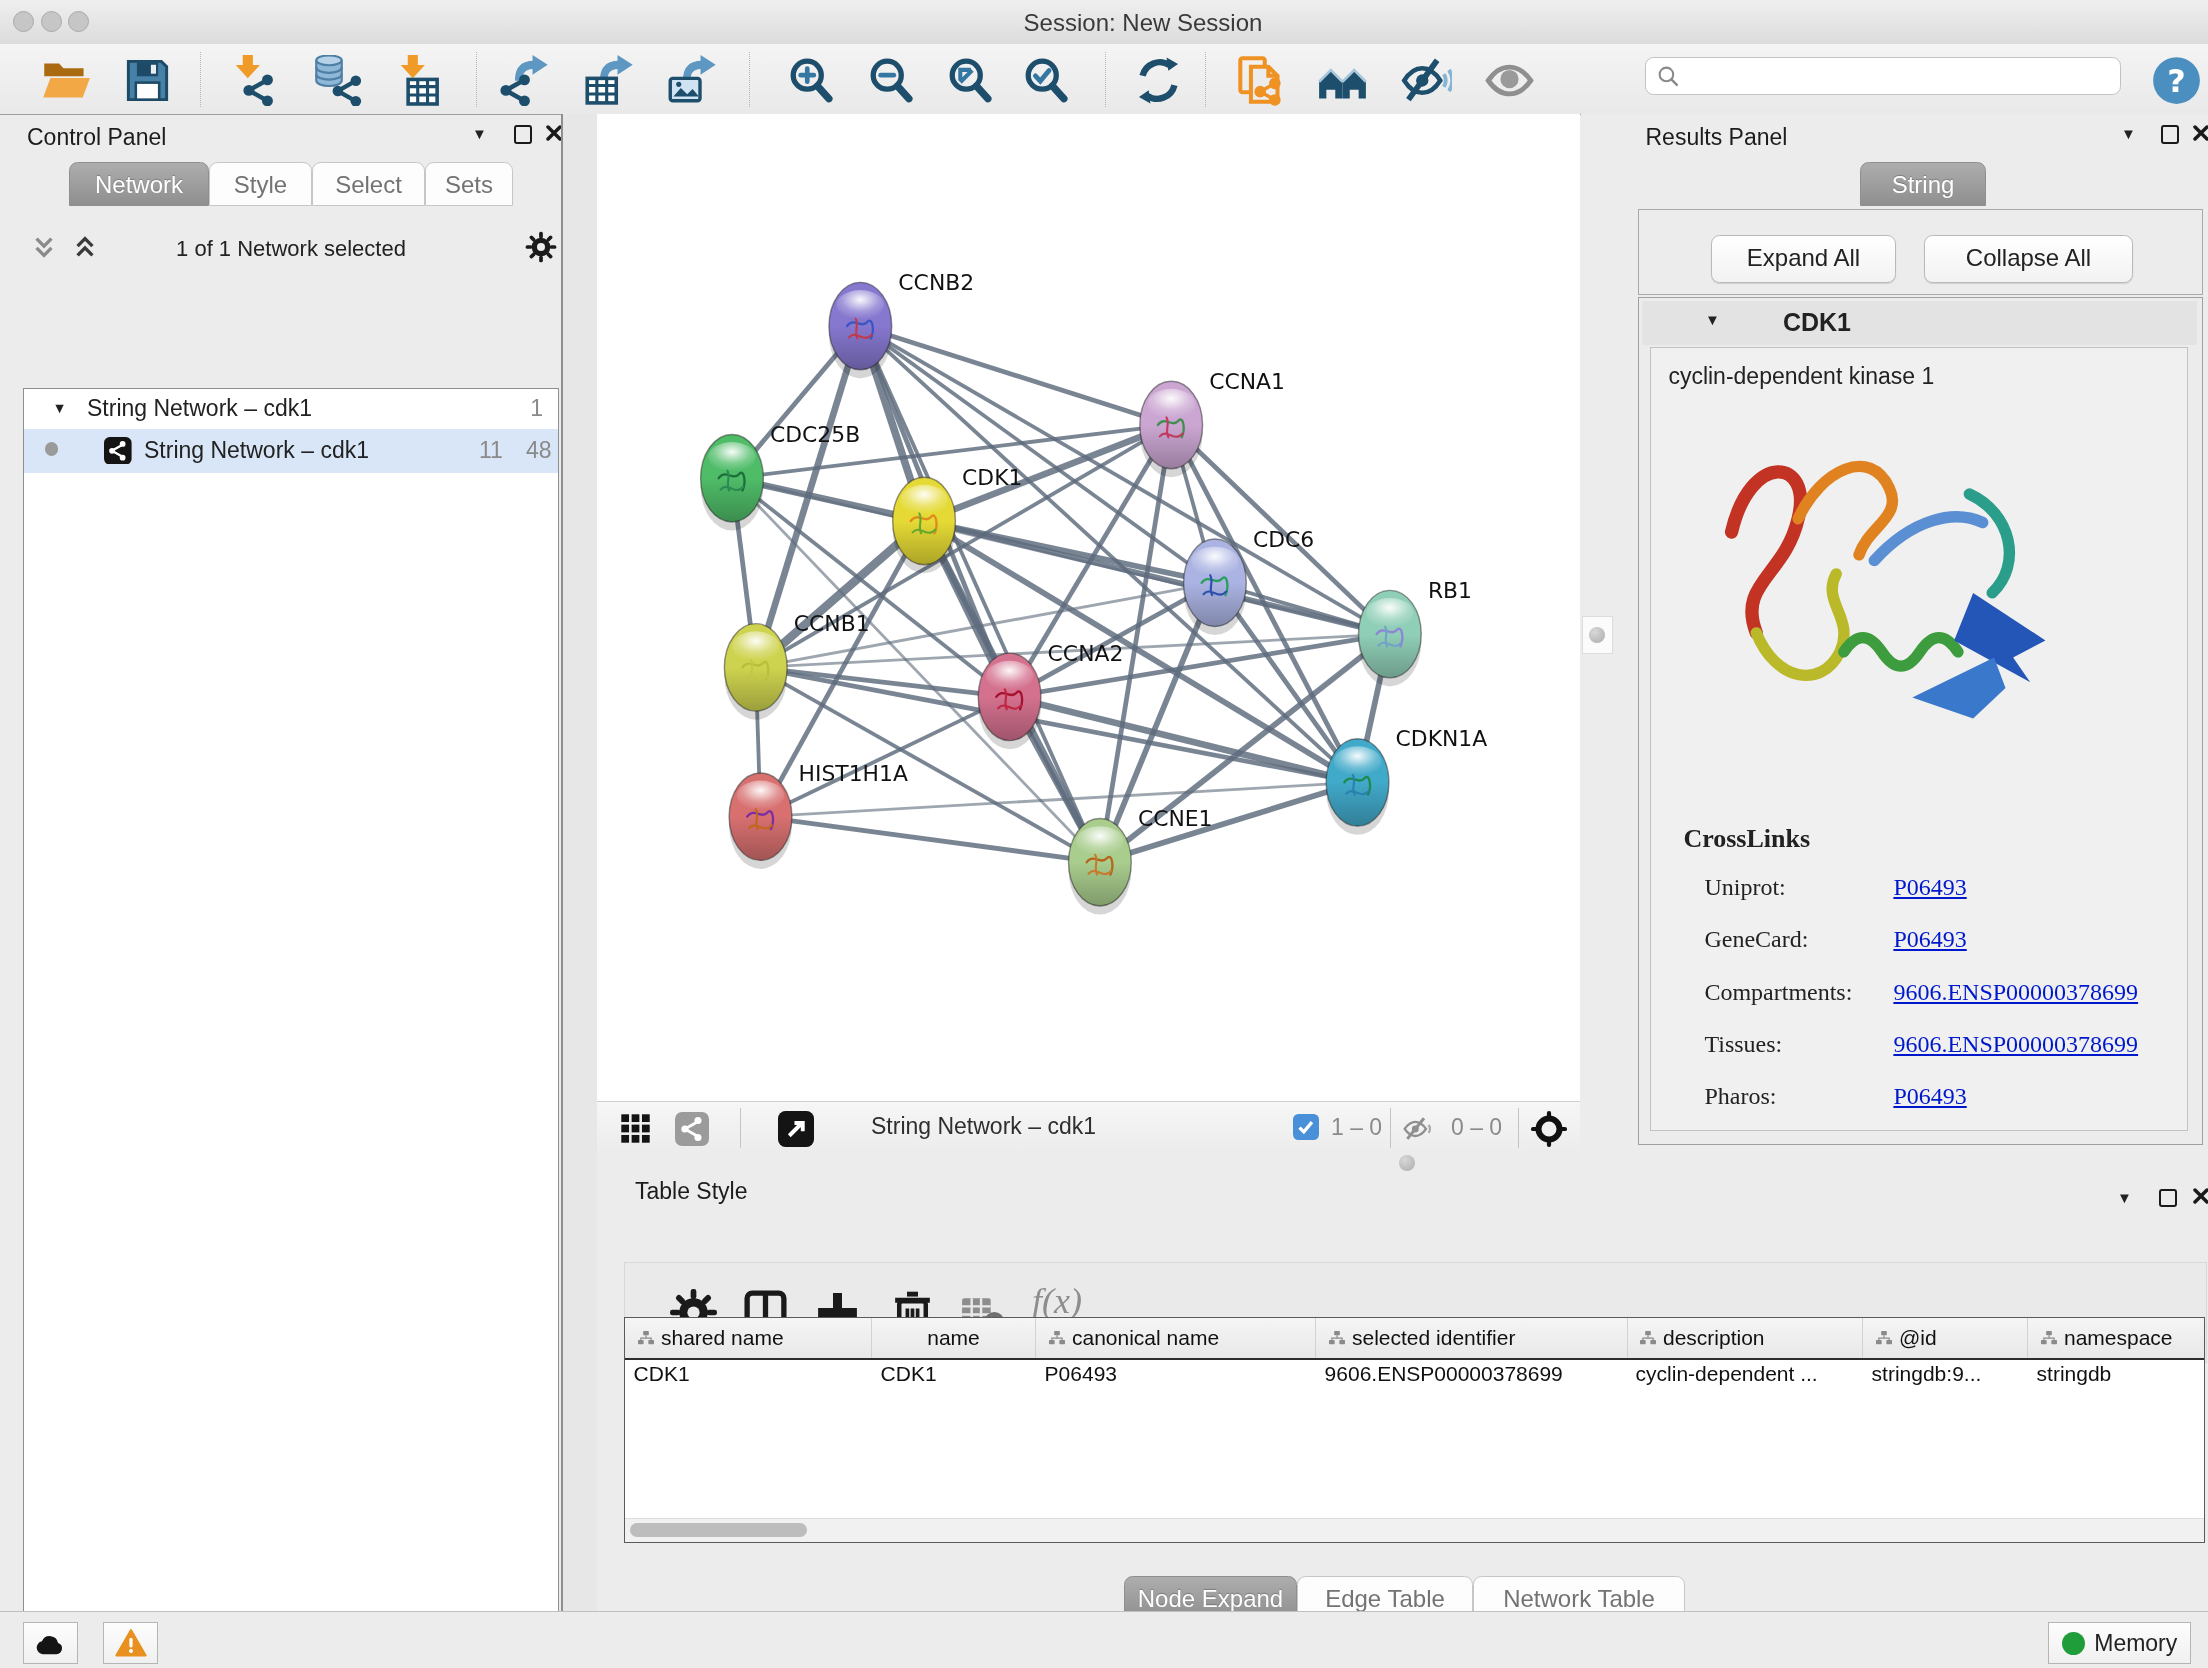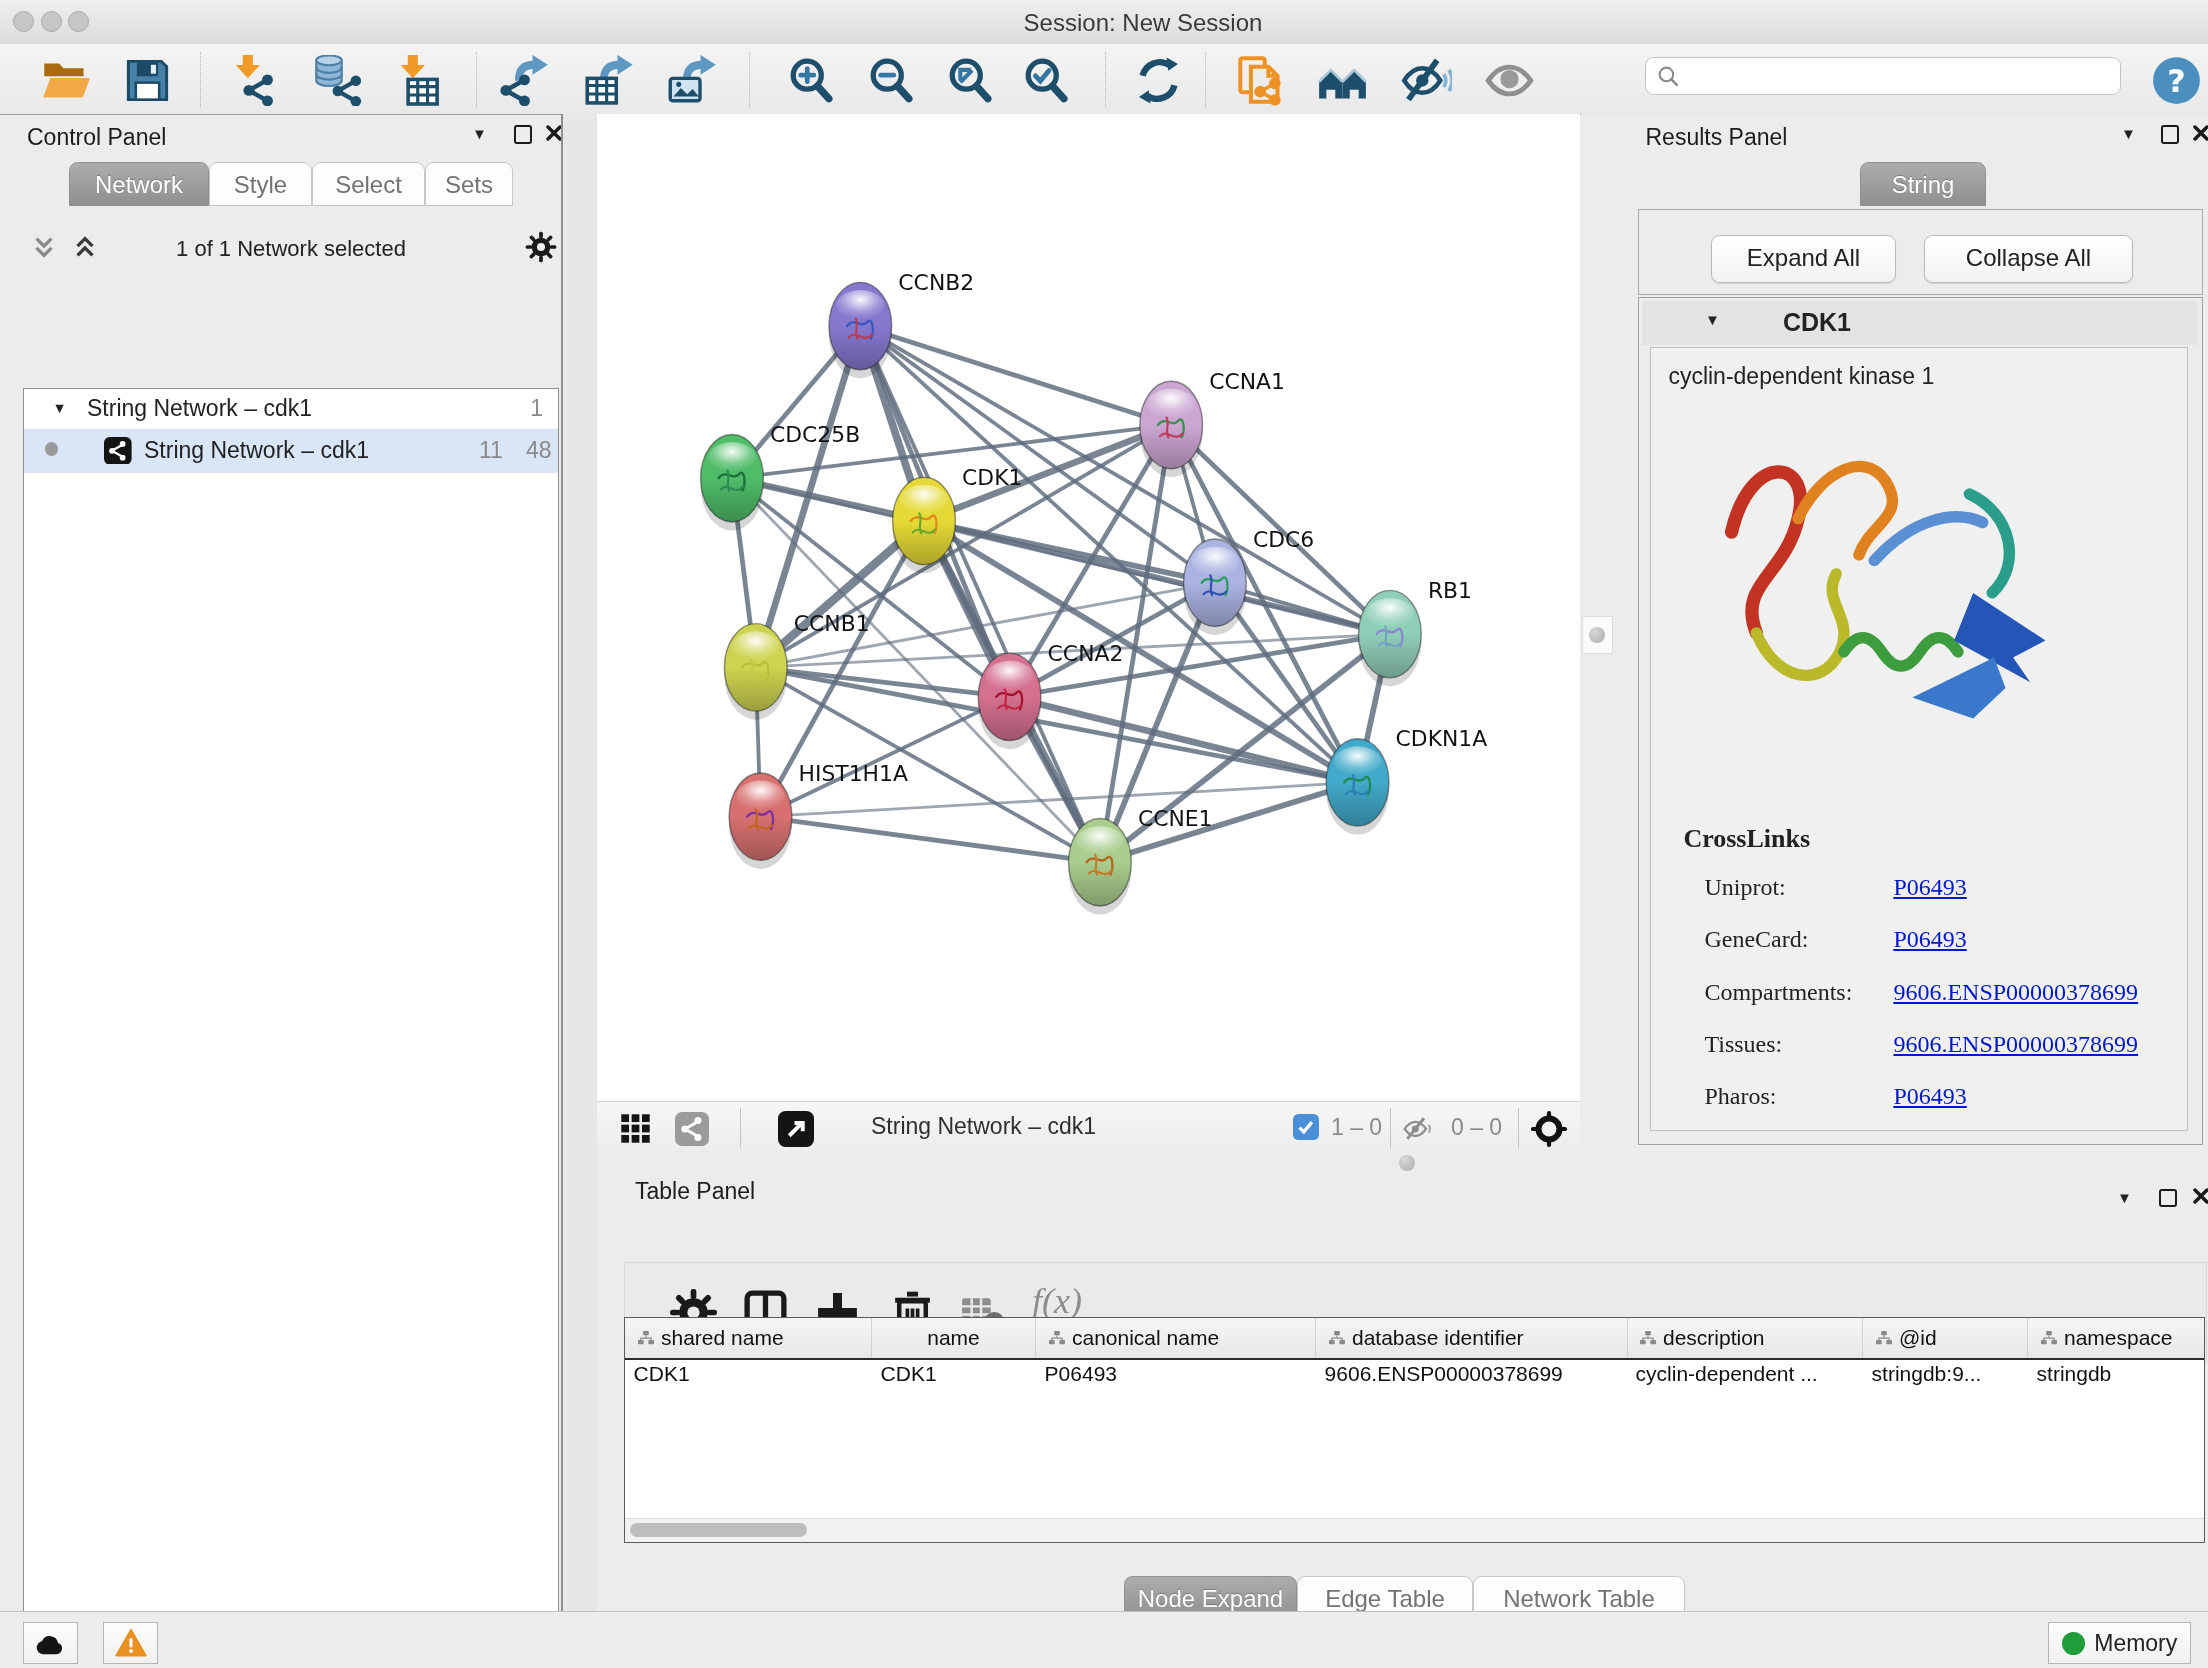--- a/index.html
+++ b/index.html
@@ -645,21 +645,21 @@
             <div class="xl-row" style="left: 53px; top: 683px;">Tissues:</div>
             <a class="xl-link abs" href="#" style="left: 242px; top: 683px;">9606.ENSP00000378699</a>
             <div class="xl-row" style="left: 53px; top: 735px;">Pharos:</div>
             <a class="xl-link abs" href="#" style="left: 242px; top: 735px;">P06493</a>
           </div>
       </div>
     </div>
   </div>
 
   <div class="abs tablepanel">
-    <div class="abs panel-title" style="left:38px;top:5.7px">Table Panel</div>
+    <div class="abs panel-title" style="left:38px;top:5.7px">Table Style</div>
     <div class="abs" style="left:1520px;top:17px;font-size:15px;">▼</div>
     <div class="abs float-ico" style="left:1562px;top:17px;"></div>
     <span class="abs" style="left:1596px;top:16px">
       <svg width="16" height="16" viewBox="0 0 12 12">
           <path d="M1.5 1.5l9 9M10.5 1.5l-9 9" stroke="#1a1a1a" stroke-width="2.6" stroke-linecap="round"></path>
         </svg>
     </span>
 
     <div class="abs tp-toolstrip">
       <span class="tp-ico" style="left:44px">
@@ -739,21 +739,21 @@
           </div>
           <div class="th" style="left: 691px; width: 312px;">
             <svg width="16" height="14.3" viewBox="0 0 17 15">
               <g fill="#8a8a8a">
                 <rect x="5.5" y="0" width="6" height="4.5" rx="0.8"></rect>
                 <rect x="0" y="9.5" width="6" height="4.5" rx="0.8"></rect>
                 <rect x="11" y="9.5" width="6" height="4.5" rx="0.8"></rect>
               </g>
               <path d="M8.5 4.5v3M3 9.5V7.5h11v2" stroke="#8a8a8a" fill="none" stroke-width="1.2"></path>
             </svg>
-            <span>database identifier</span>
+            <span>selected identifier</span>
           </div>
           <div class="th" style="left: 1002px; width: 236px;">
             <svg width="16" height="14.3" viewBox="0 0 17 15">
               <g fill="#8a8a8a">
                 <rect x="5.5" y="0" width="6" height="4.5" rx="0.8"></rect>
                 <rect x="0" y="9.5" width="6" height="4.5" rx="0.8"></rect>
                 <rect x="11" y="9.5" width="6" height="4.5" rx="0.8"></rect>
               </g>
               <path d="M8.5 4.5v3M3 9.5V7.5h11v2" stroke="#8a8a8a" fill="none" stroke-width="1.2"></path>
             </svg>

